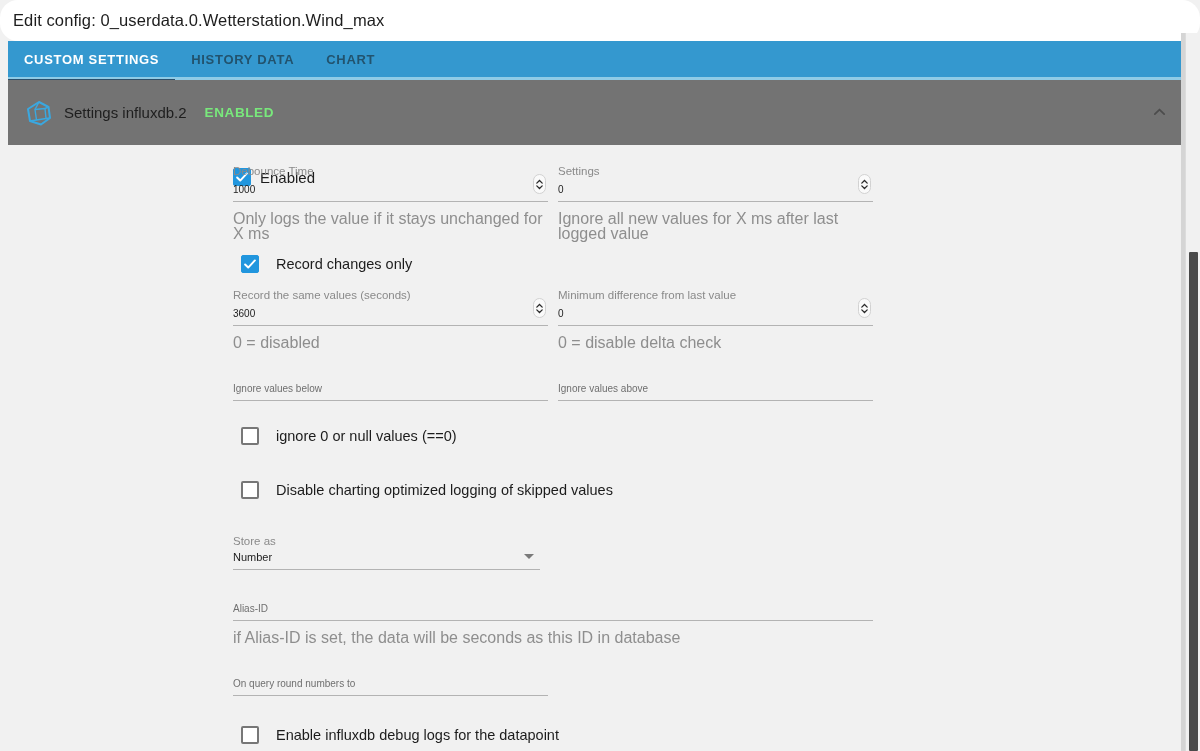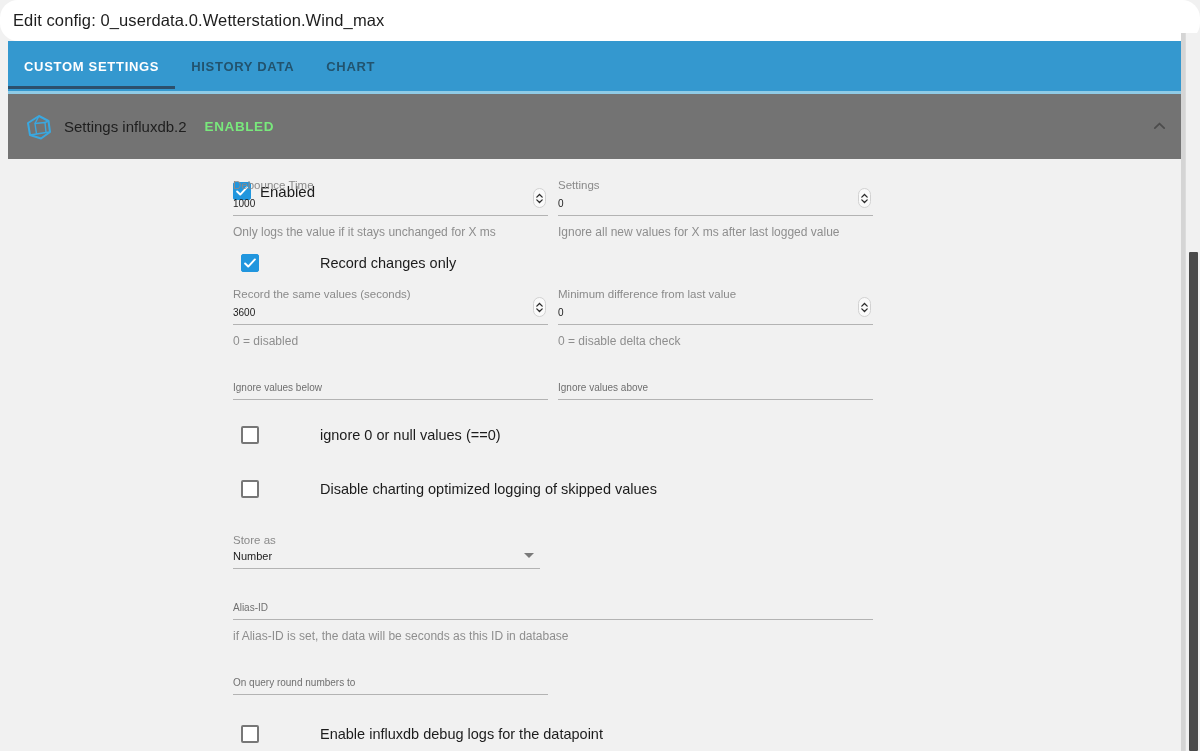--- a/index.html
+++ b/index.html
@@ -19,21 +19,21 @@
     padding-left: 13px;
     border-radius: 18px;
   }
   .titlebar .title {
     font-size: 16.5px; color: #1d1d1d; letter-spacing: .1px;
   }
 
   
   .tabbar {
     position: relative;
-    height: 53px; background: #3498cf;
+    height: 39px; background: #3498cf;
     margin: 0 8px 0 8px;
     display: flex; align-items: center;
     border-bottom: 3px solid #8fcbe6;
   }
   .tab {
     height: 39px; display: flex; align-items: center;
     padding: 0 16px;
     font-size: 13px; font-weight: bold; letter-spacing: .7px;
     color: #22536e; cursor: pointer; user-select: none;
     position: relative;
@@ -105,34 +105,34 @@
   .field-input {
     width: 100%; border: none; background: transparent;
     border-bottom: 1px solid #b3b3b3;
     font-family: "Liberation Sans", sans-serif;
     font-size: 10px; color: #1c1c1c;
     padding: 2px 26px 6px 0;
     outline: none;
   }
   .field-input::placeholder { color: #6f6f6f; }
   .field-hint {
-    font-size: 12px; color: #8e8e8e;
+    font-size: 16px; color: #8e8e8e;
     line-height: 15px; padding-top: 5px;
   }
   .spinner {
     position: absolute; right: 2px; bottom: 8px;
     width: 13px; height: 20px;
     display: flex; flex-direction: column; align-items: center;
     justify-content: center; gap: 2px;
     background: #fafafa; border: 1px solid #d2d2d2; border-radius: 7px;
     cursor: pointer;
   }
 
   
-  .cbrow { display: flex; align-items: center; padding: 14px 0 14px 8px; gap: 44px; }
+  .cbrow { display: flex; align-items: center; padding: 14px 0 14px 8px; }
   .cbrow .cbtext { font-size: 14.5px; color: #1c1c1c; margin-left: 17px; }
 
   
   .select-wrap { position: relative; width: 307px; }
   .select-display {
     border-bottom: 1px solid #b3b3b3;
     font-size: 11px; color: #1c1c1c;
     padding: 2px 24px 6px 0;
     cursor: pointer;
   }

